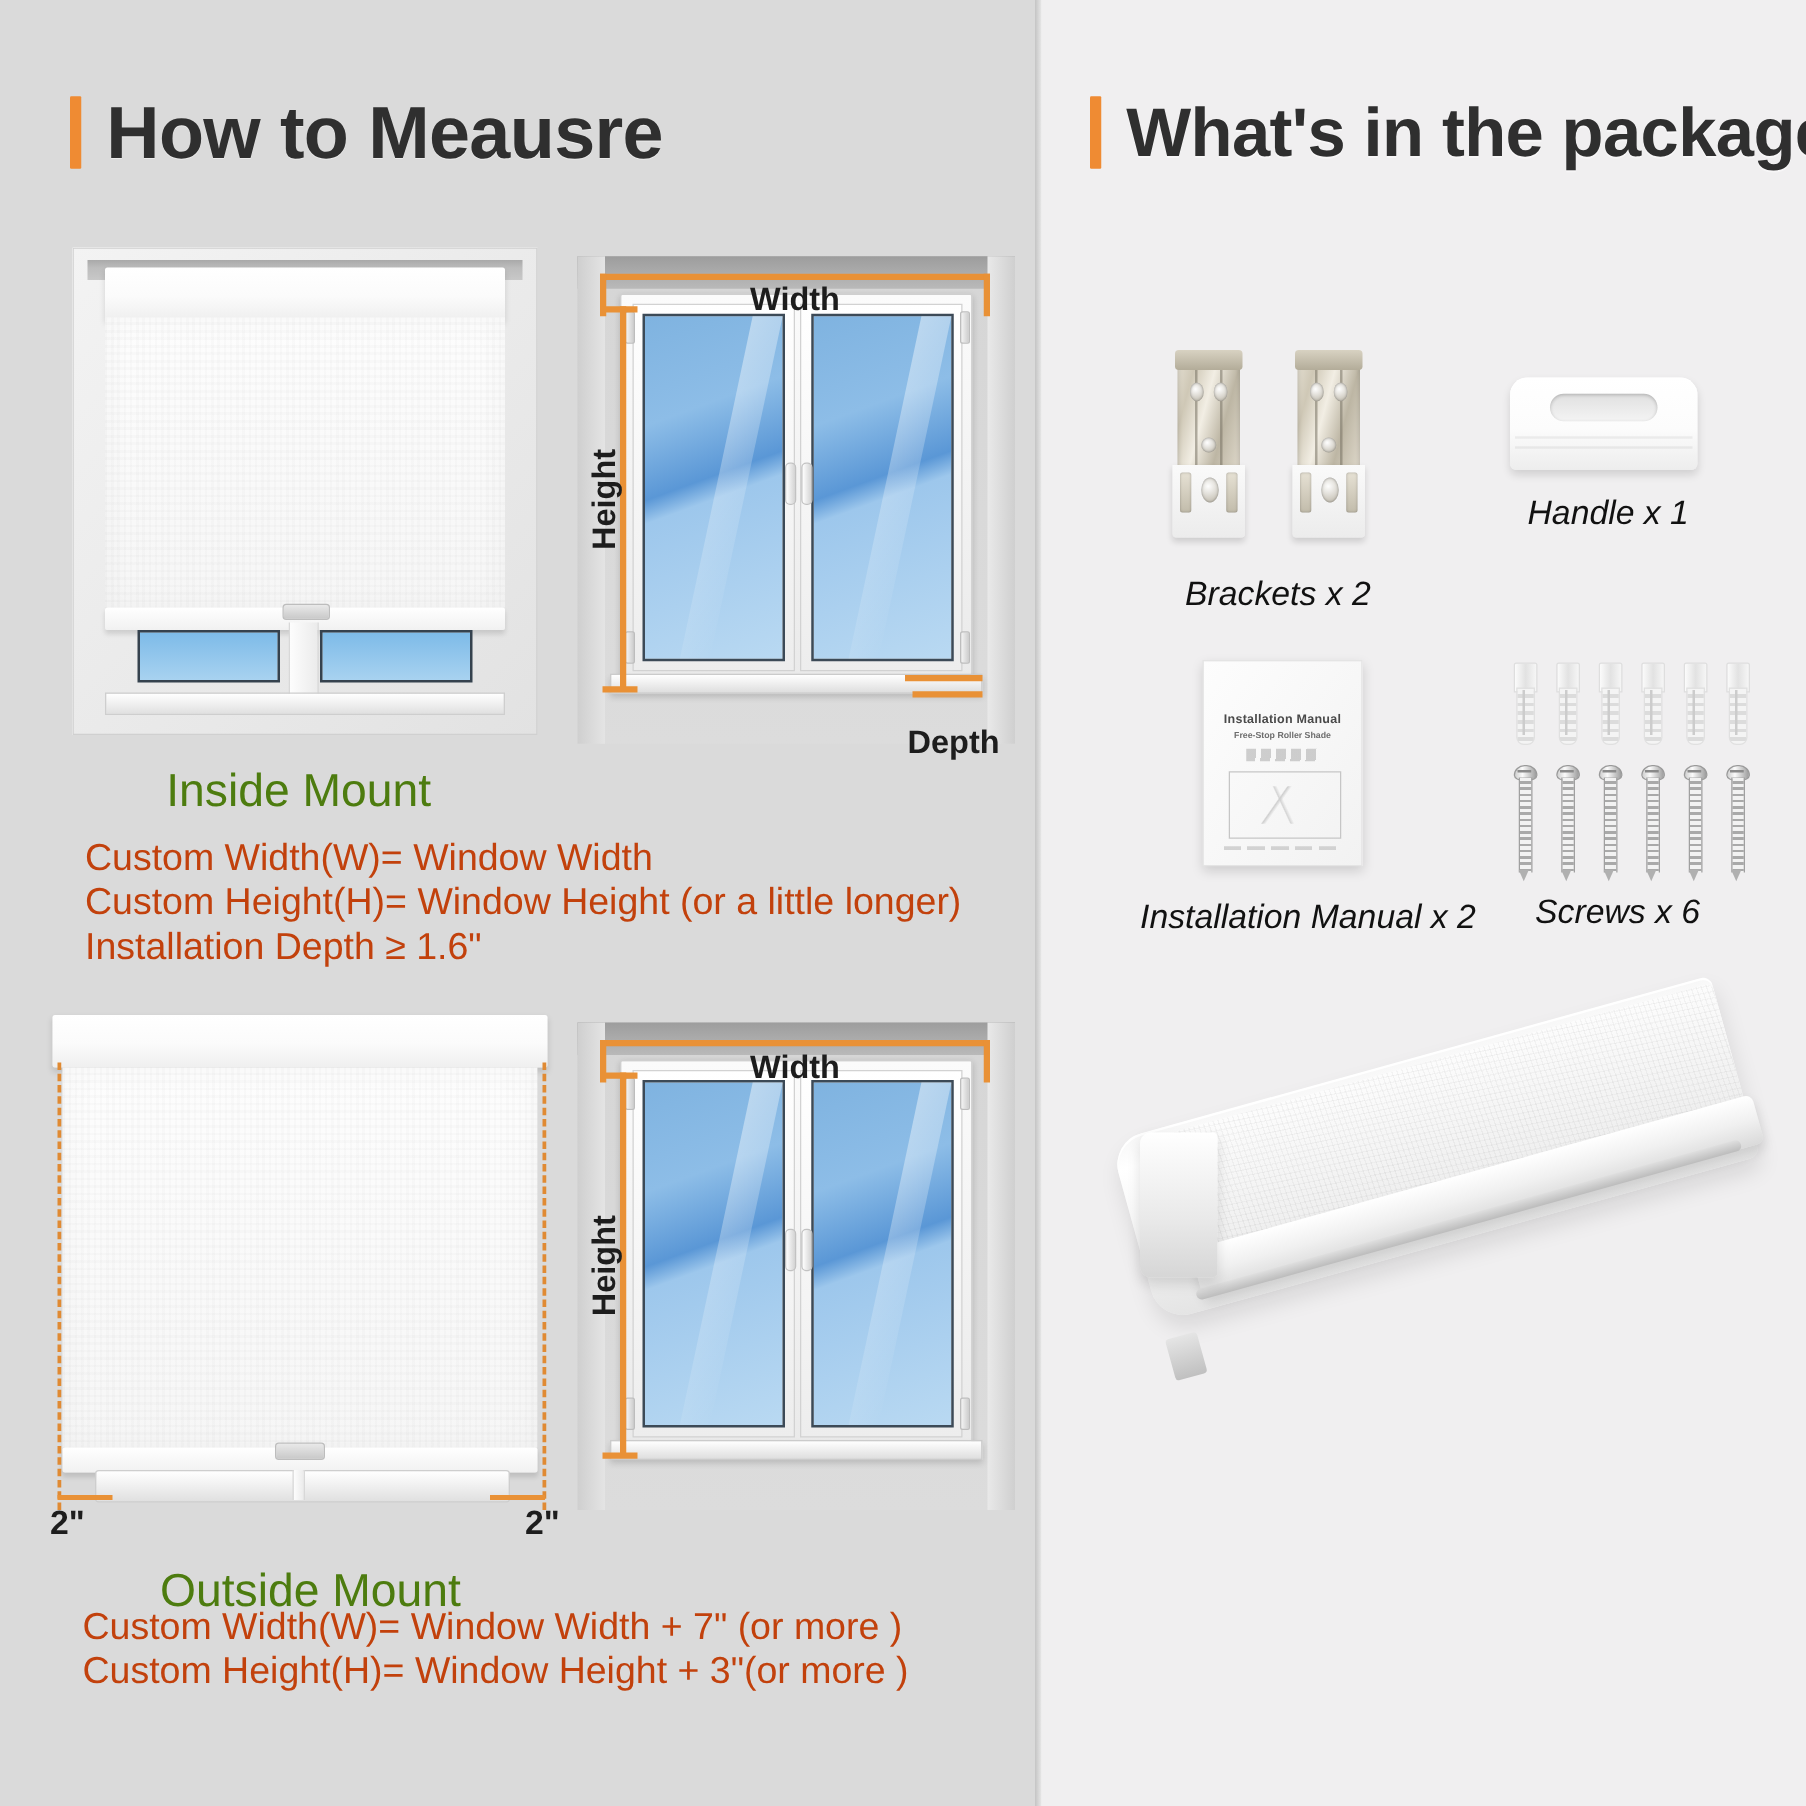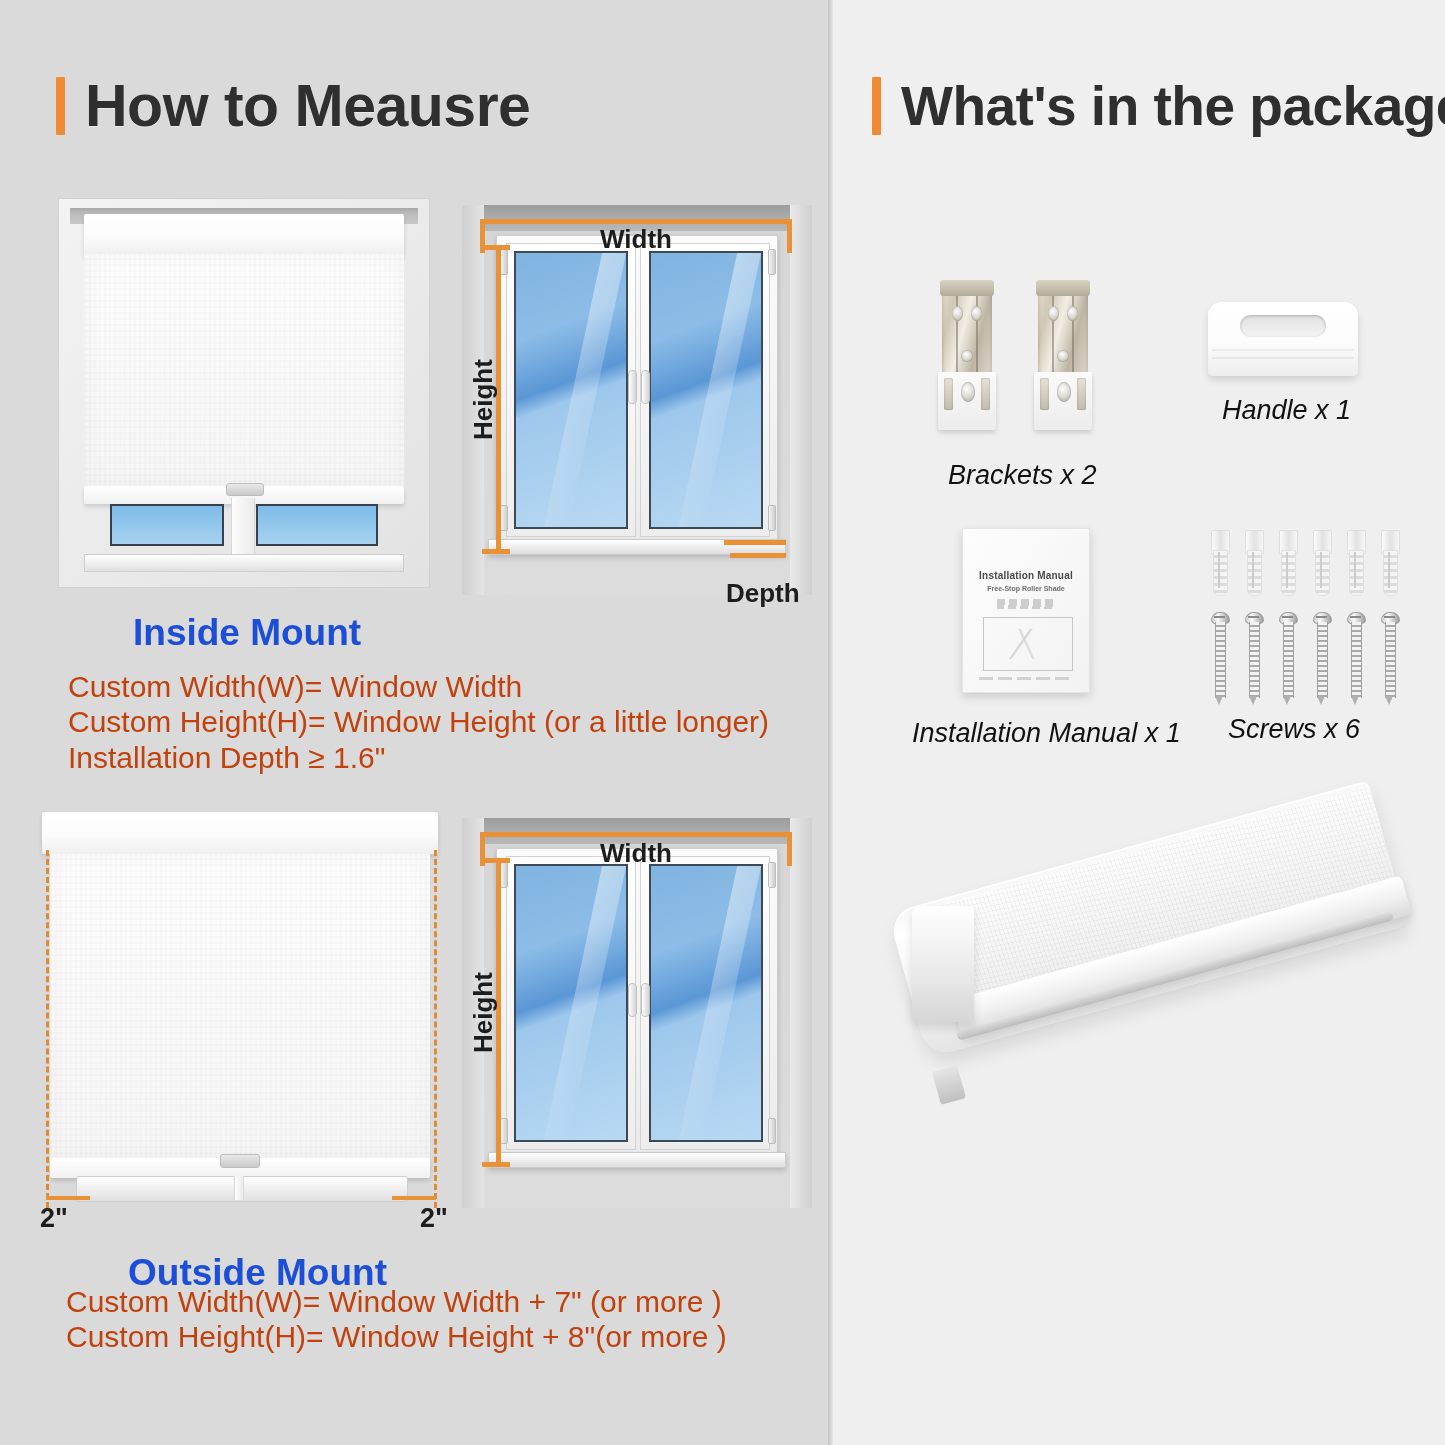--- a/index.html
+++ b/index.html
@@ -20,21 +20,21 @@
   
   .heading{position:absolute;display:flex;align-items:center;}
   .heading .accent{width:9px;height:58px;background:#ef8b33;margin-right:20px;border-radius:1px;}
   .heading .htxt{font-size:59px;font-weight:bold;color:#2f2f2f;letter-spacing:-0.5px;
      text-shadow:0 1px 0 rgba(255,255,255,.45);white-space:nowrap;}
   #h-left{left:56px;top:72px;}
   #h-right{left:872px;top:74px;}
   #h-right .htxt{font-size:55px;}
 
   
-  .mount-title{position:absolute;font-size:37px;font-weight:bold;color:#1d4ed8;white-space:nowrap;}
+  .mount-title{position:absolute;font-size:37px;font-weight:normal;color:#4d7c0f;white-space:nowrap;}
   .spec-line{position:absolute;font-size:30px;color:#c2410c;white-space:nowrap;}
 
   .dim-label{position:absolute;font-size:26px;font-weight:bold;color:#1d1d1d;white-space:nowrap;}
   .dim-label.vert{transform:rotate(-90deg);transform-origin:left top;}
   .tick-label{position:absolute;font-size:27px;font-weight:bold;color:#1d1d1d;}
 
   .pkg-label{position:absolute;font-size:27px;font-weight:normal;font-style:italic;
     color:#111;white-space:nowrap;}
   .pkg-label.big{font-size:30px;}
 
@@ -300,21 +300,21 @@
     <div class="mk mk-v" style="left:34px;top:40px;height:308px;"></div>
     <div class="mk mk-h" style="left:20px;top:40px;width:28px;"></div>
     <div class="mk mk-h" style="left:20px;top:344px;width:28px;"></div>
   </div>
 
   <span class="dim-label" style="left:600px;top:838px;">Width</span>
   <span class="dim-label vert" style="left:468px;top:1053px;">Height</span>
 
   <span class="mount-title" style="left:128px;top:1228px;margin-top:24px;">Outside Mount</span>
   <span class="spec-line" style="left:66px;top:1285px;">Custom Width(W)= Window Width + 7" (or more )</span>
-  <span class="spec-line" style="left:66px;top:1320px;">Custom Height(H)= Window Height + 8"(or more )</span>
+  <span class="spec-line" style="left:66px;top:1320px;">Custom Height(H)= Window Height + 3"(or more )</span>
 
   <div class="bracket" style="left:938px;top:280px;">
     <div class="b-metal"></div>
     <div class="b-top"></div>
     <div class="b-rib" style="left:18px;top:16px;height:78px;"></div>
     <div class="b-rib" style="left:38px;top:16px;height:78px;"></div>
     <div class="b-hole" style="left:14px;top:26px;width:11px;height:15px;"></div>
     <div class="b-hole" style="left:33px;top:26px;width:11px;height:15px;"></div>
     <div class="b-hole" style="left:23px;top:70px;width:12px;height:12px;"></div>
     <div class="b-plate"></div>
@@ -346,21 +346,21 @@
   <span class="pkg-label" style="left:1222px;top:395px;">Handle x 1</span>
 
   <div class="manual" style="left:962px;top:528px;">
     <div class="m-title">Installation Manual</div>
     <div class="m-sub">Free-Stop Roller Shade</div>
     <div class="m-scribble"></div>
     <div class="m-box"></div>
     <div class="m-sketch"></div>
     <div class="m-foot"></div>
   </div>
-  <span class="pkg-label" style="left:912px;top:718px;">Installation Manual x 1</span>
+  <span class="pkg-label" style="left:912px;top:718px;">Installation Manual x 2</span>
 
   <div class="anchor" style="left:1210px;top:530px;">
       <div class="a-head"></div>
       <div class="a-body"></div>
       <div class="a-split"></div>
     </div>
   <div class="anchor" style="left:1244px;top:530px;">
       <div class="a-head"></div>
       <div class="a-body"></div>
       <div class="a-split"></div>

